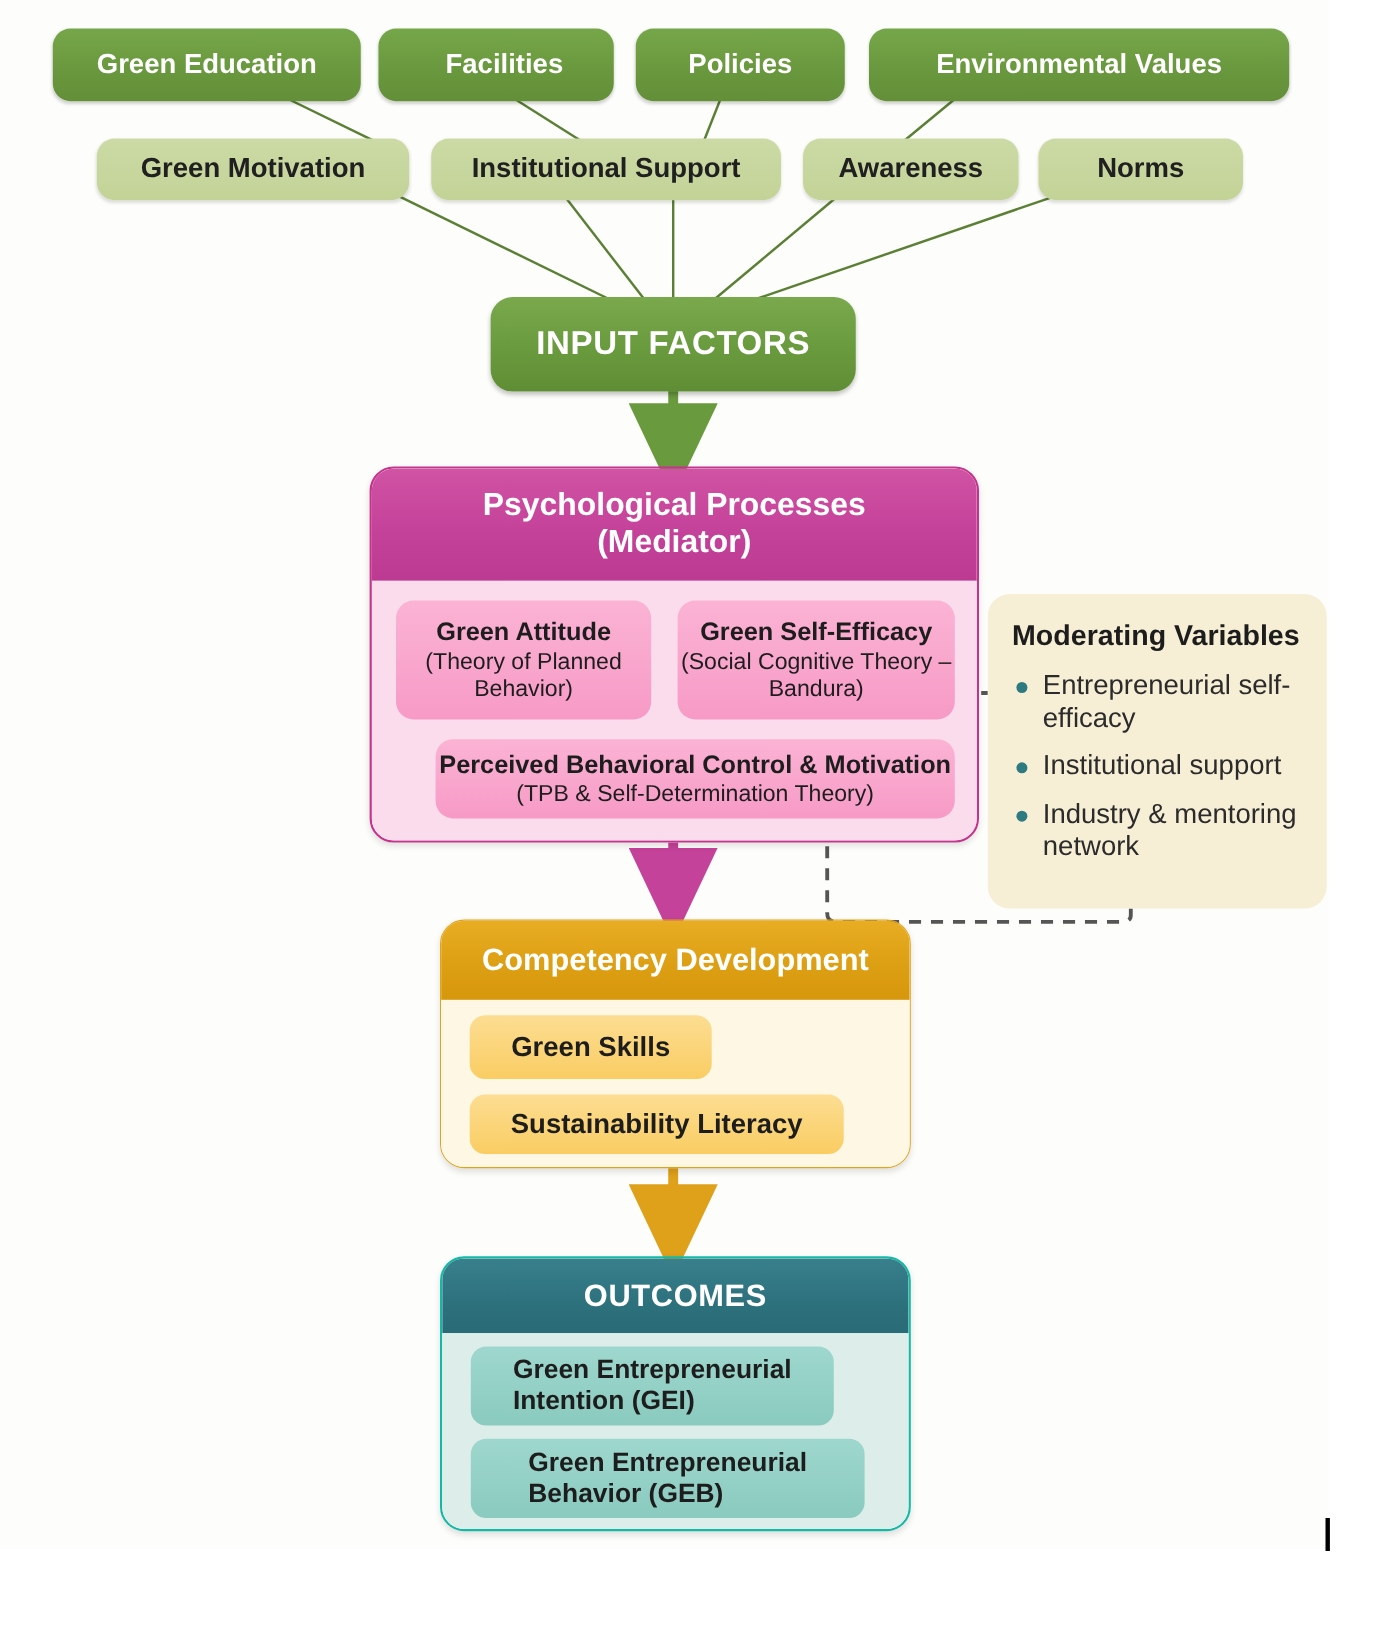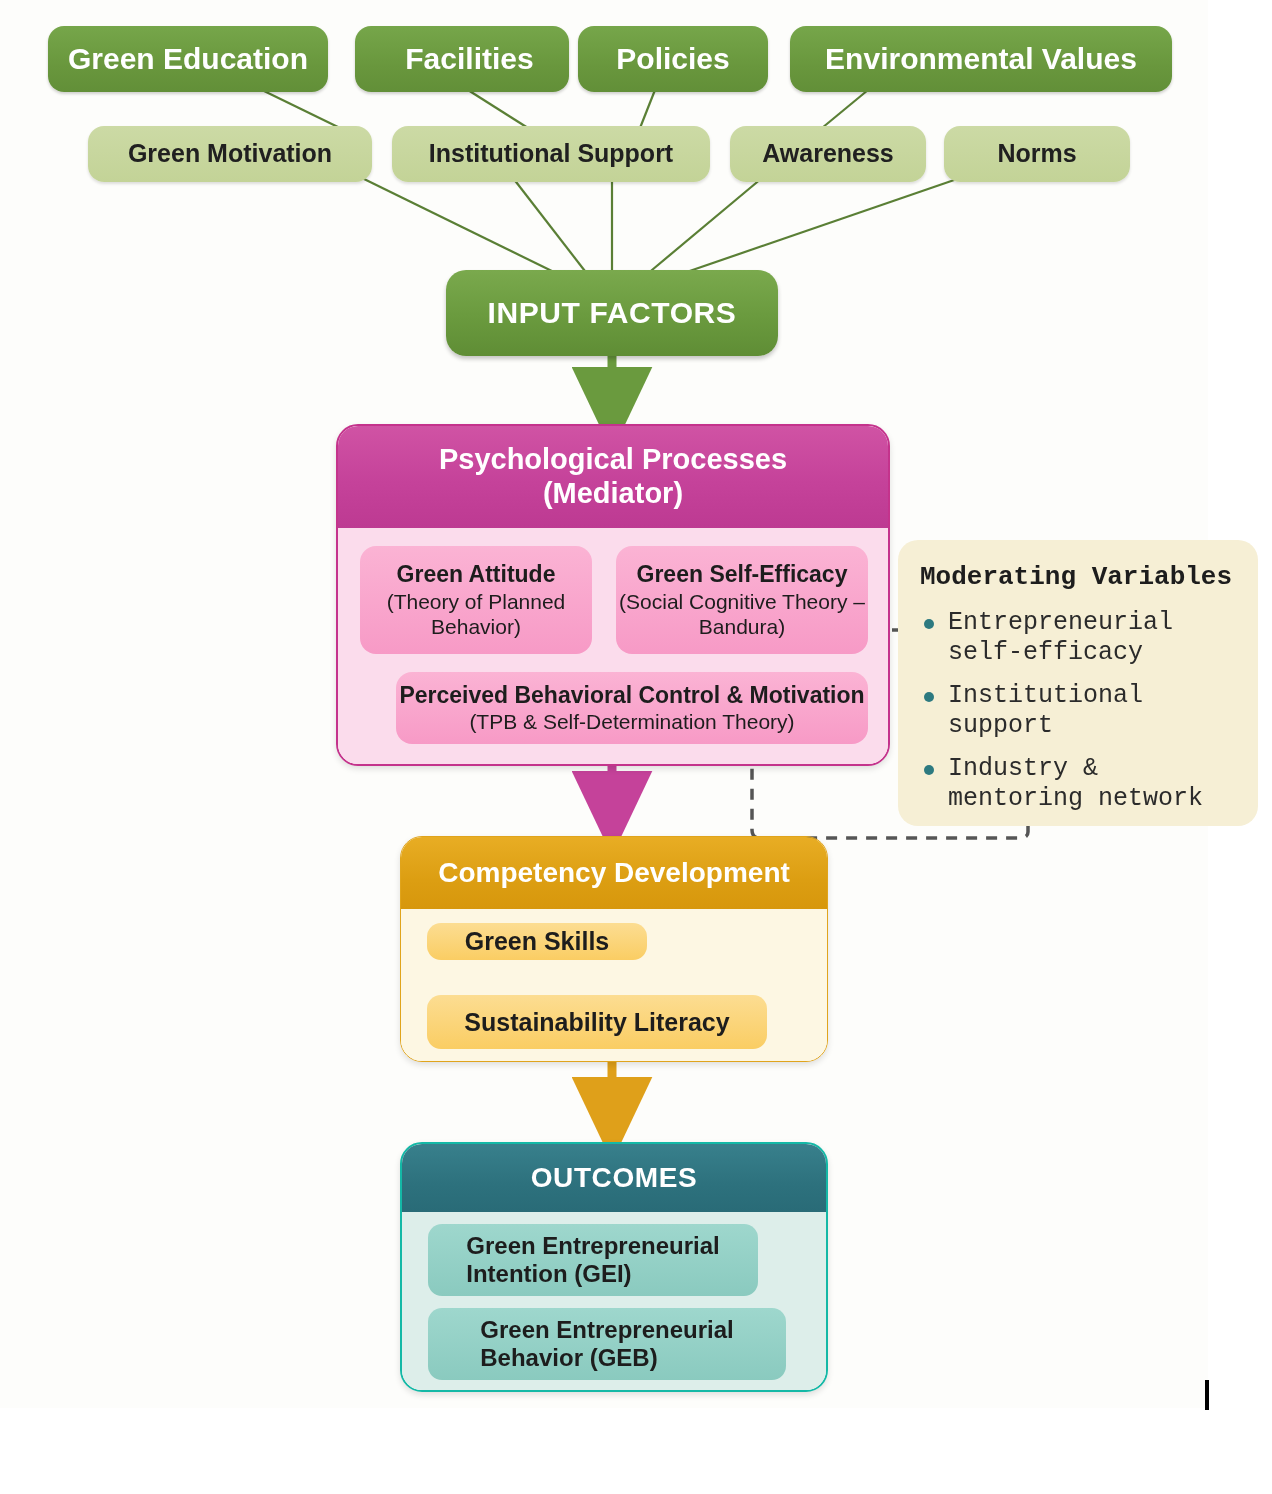--- a/index.html
+++ b/index.html
@@ -40,21 +40,21 @@
     justify-content: center;
     text-align: center;
     line-height: 1.18;
   }
 
   
   .chip-dark {
     background: linear-gradient(180deg,#76a64a 0%,#69973d 60%,#628f38 100%);
     color: #ffffff;
     font-weight: 700;
-    font-size: 30px;
+    font-size: 25px;
     border-radius: 16px;
     box-shadow: 0 2px 3px rgba(0,0,0,.18);
   }
   
   .chip-light {
     background: linear-gradient(180deg,#ccdaa5 0%,#c3d397 100%);
     color: #202020;
     font-weight: 700;
     font-size: 25px;
     border-radius: 16px;
@@ -270,21 +270,21 @@
 
     <path d="M612,1062 L612,1118" stroke="#dfa01a" stroke-width="9" fill="none" marker-end="url(#arrow-gold)"></path>
 
     <path d="M872,630 L898,630" stroke="#555555" stroke-width="3.5" fill="none" stroke-dasharray="11 9"></path>
     <path d="M1028,826 L1028,832 Q1028,838 1020,838 L760,838 Q752,838 752,830 L752,768" stroke="#555555" stroke-width="3.5" fill="none" stroke-dasharray="11 9"></path>
   </svg>
 
   <div class="node chip-dark" style="left:48px;  top:26px;  width:280px; height:66px;">
     <span>Green Education</span>
   </div>
-  <div class="node chip-dark" style="left:355px; top:26px;  width:214px; height:66px;padding-left:15px;">
+  <div class="node chip-dark" style="left:344px; top:26px;  width:214px; height:66px;padding-left:15px;">
     <span>Facilities</span>
   </div>
   <div class="node chip-dark" style="left:578px; top:26px;  width:190px; height:66px;">
     <span>Policies</span>
   </div>
   <div class="node chip-dark" style="left:790px; top:26px;  width:382px; height:66px;">
     <span>Environmental Values</span>
   </div>
 
   <div class="node chip-light" style="left:88px;  top:126px; width:284px; height:56px;">
@@ -320,21 +320,21 @@
         <span class="t1">Green Self-Efficacy</span>
         <span class="t2">(Social Cognitive Theory – Bandura)</span>
       </div>
       <div class="pink-card" style="left:58px; top:144px; width:472px; height:72px;">
         <span class="t1">Perceived Behavioral Control &amp; Motivation</span>
         <span class="t2">(TPB &amp; Self-Determination Theory)</span>
       </div>
     </div>
   </div>
 
-  <div id="moderating-panel" style="left:898px; top:540px; width:360px; height:286px;font-family:Liberation Mono, monospace;">
+  <div id="moderating-panel" style="left:898px; top:540px; width:308px; height:286px;">
     <div id="mod-title">Moderating Variables</div>
     <ul id="mod-list">
       <li>
         <span class="dot"></span>
         <span>Entrepreneurial self-efficacy</span>
       </li>
       <li>
         <span class="dot"></span>
         <span>Institutional support</span>
       </li>
@@ -343,21 +343,21 @@
         <span>Industry &amp; mentoring network</span>
       </li>
     </ul>
   </div>
 
   <div class="panel" id="comp-panel" style="left:400px; top:836px; width:428px; height:226px;">
     <div class="panel-header">
       <span>Competency Development</span>
     </div>
     <div class="panel-body">
-      <div class="gold-card" style="left:26px; top:14px; width:220px; height:37px;">
+      <div class="gold-card" style="left:26px; top:14px; width:220px; height:58px;">
         <span>Green Skills</span>
       </div>
       <div class="gold-card" style="left:26px; top:86px; width:340px; height:54px;">
         <span>Sustainability Literacy</span>
       </div>
     </div>
   </div>
 
   <div class="panel" id="outcomes-panel" style="left:400px; top:1142px; width:428px; height:250px;">
     <div class="panel-header">

